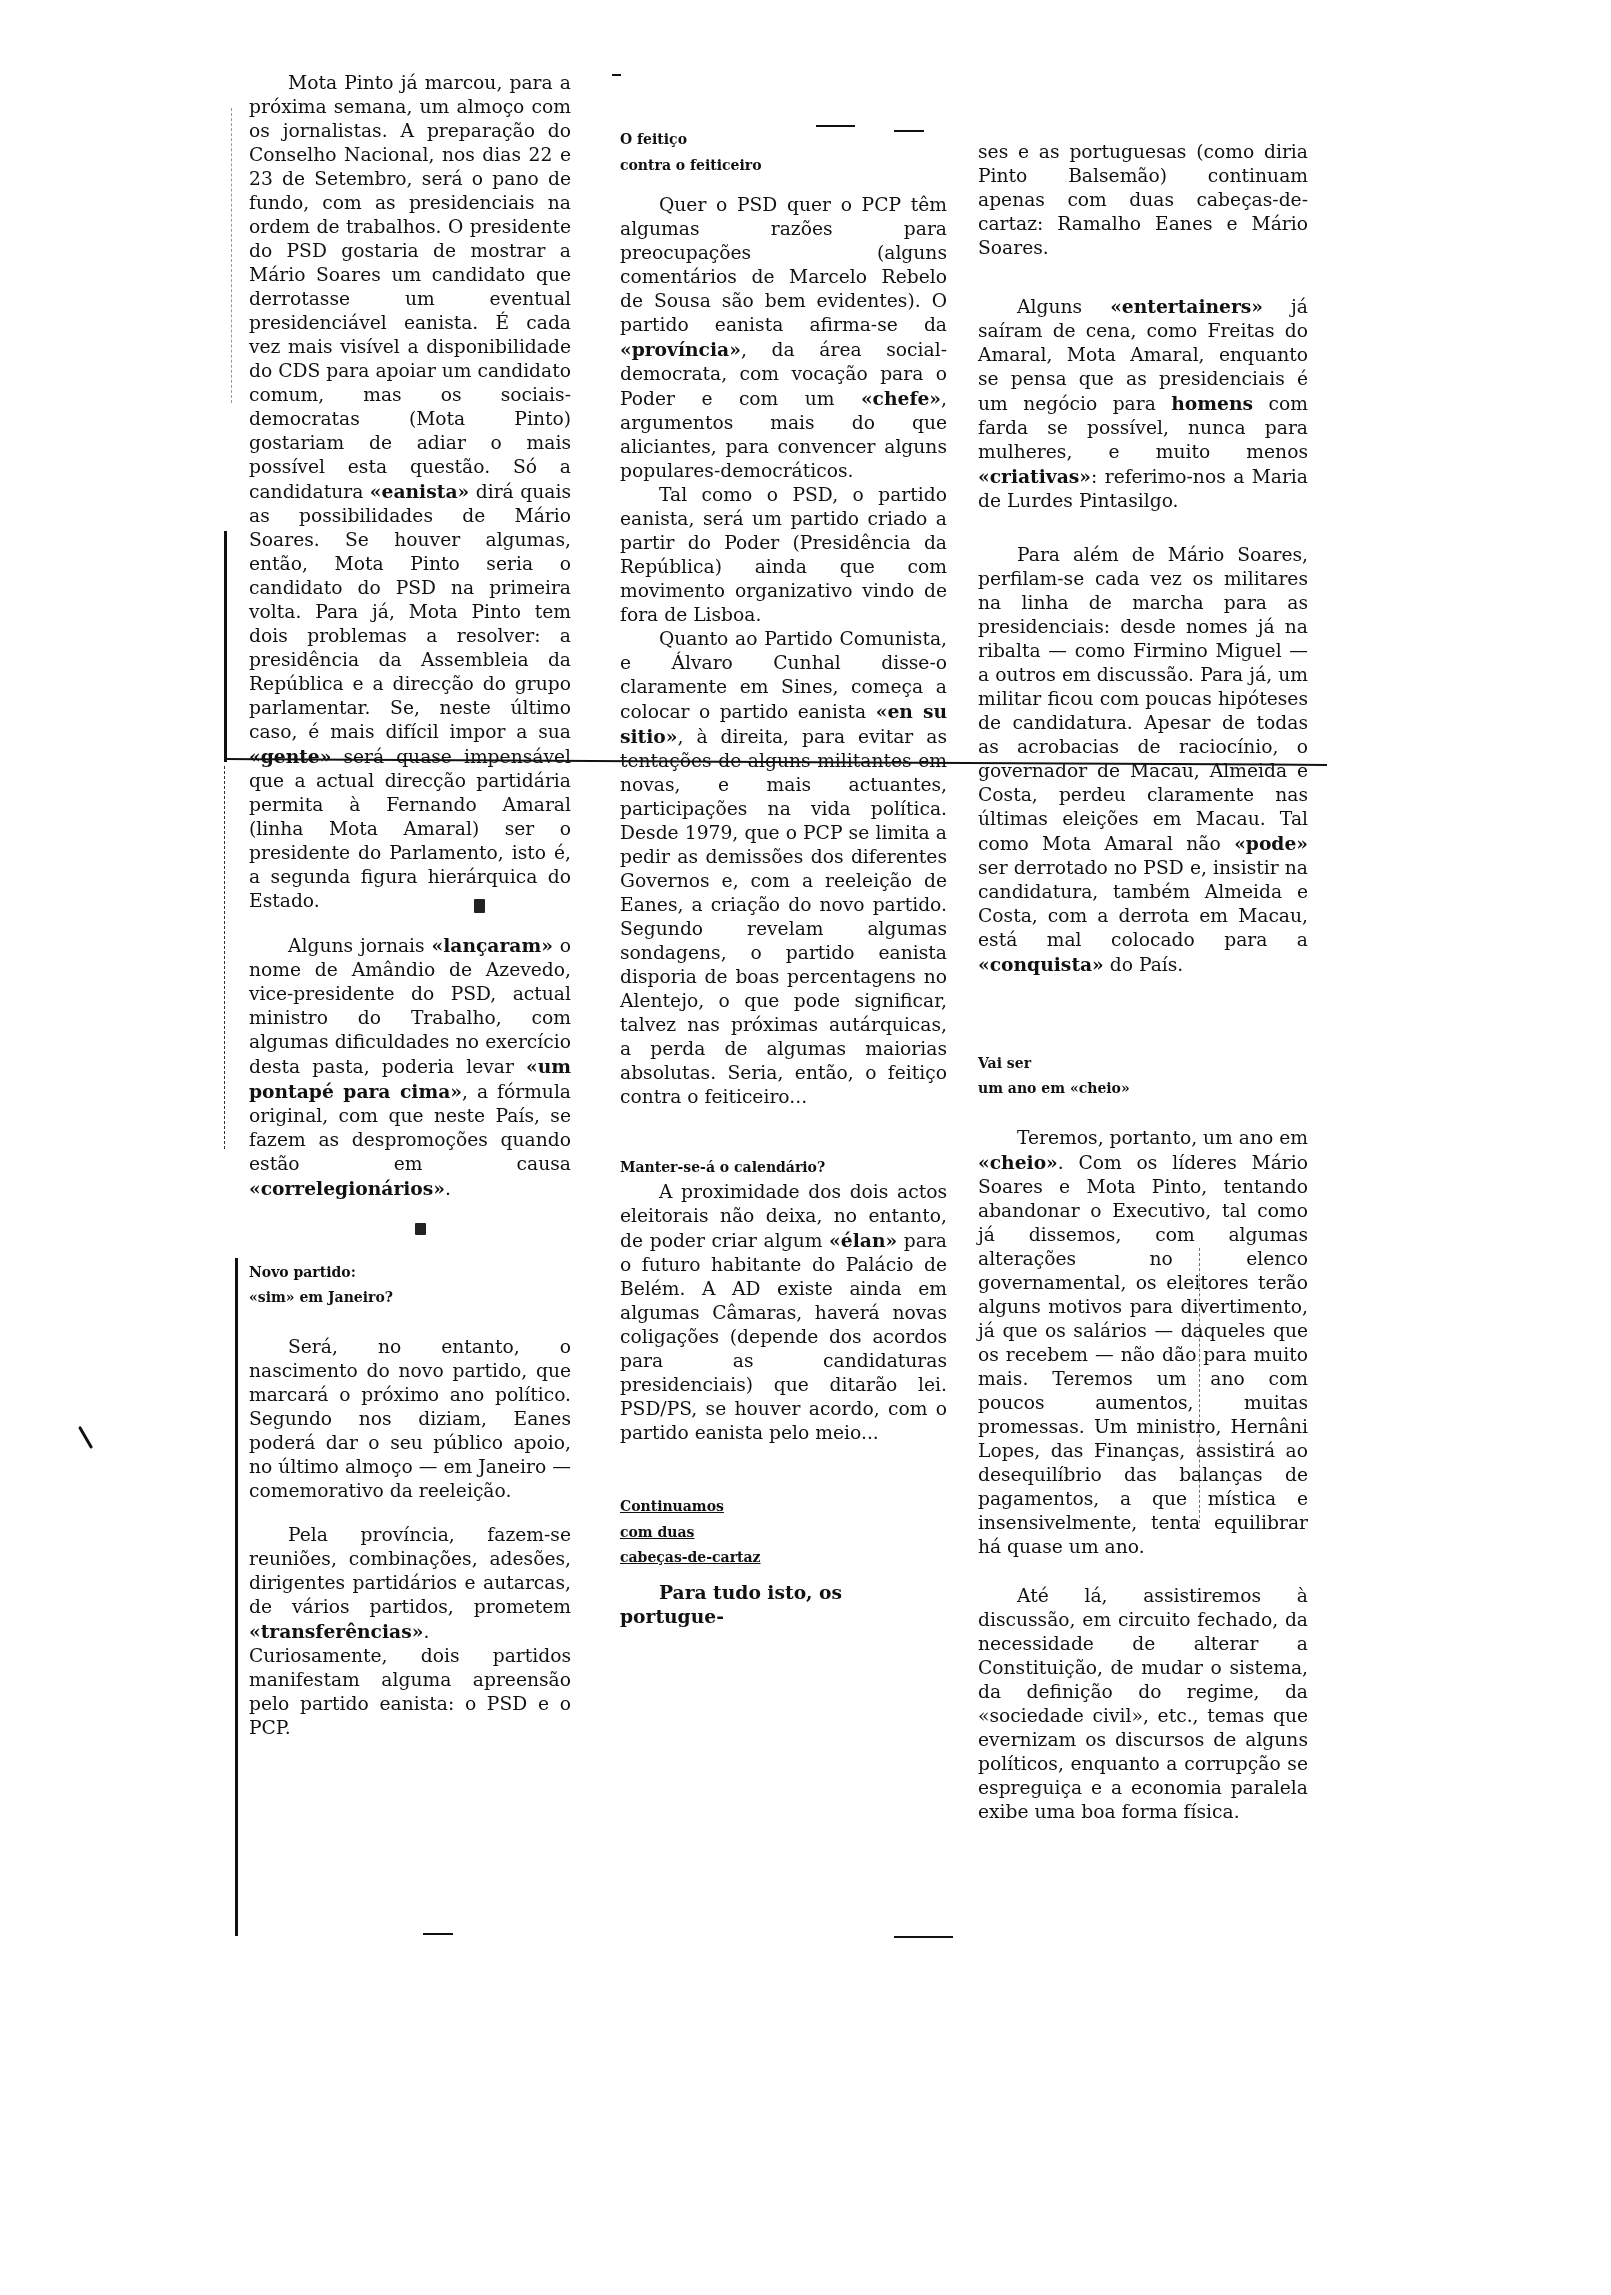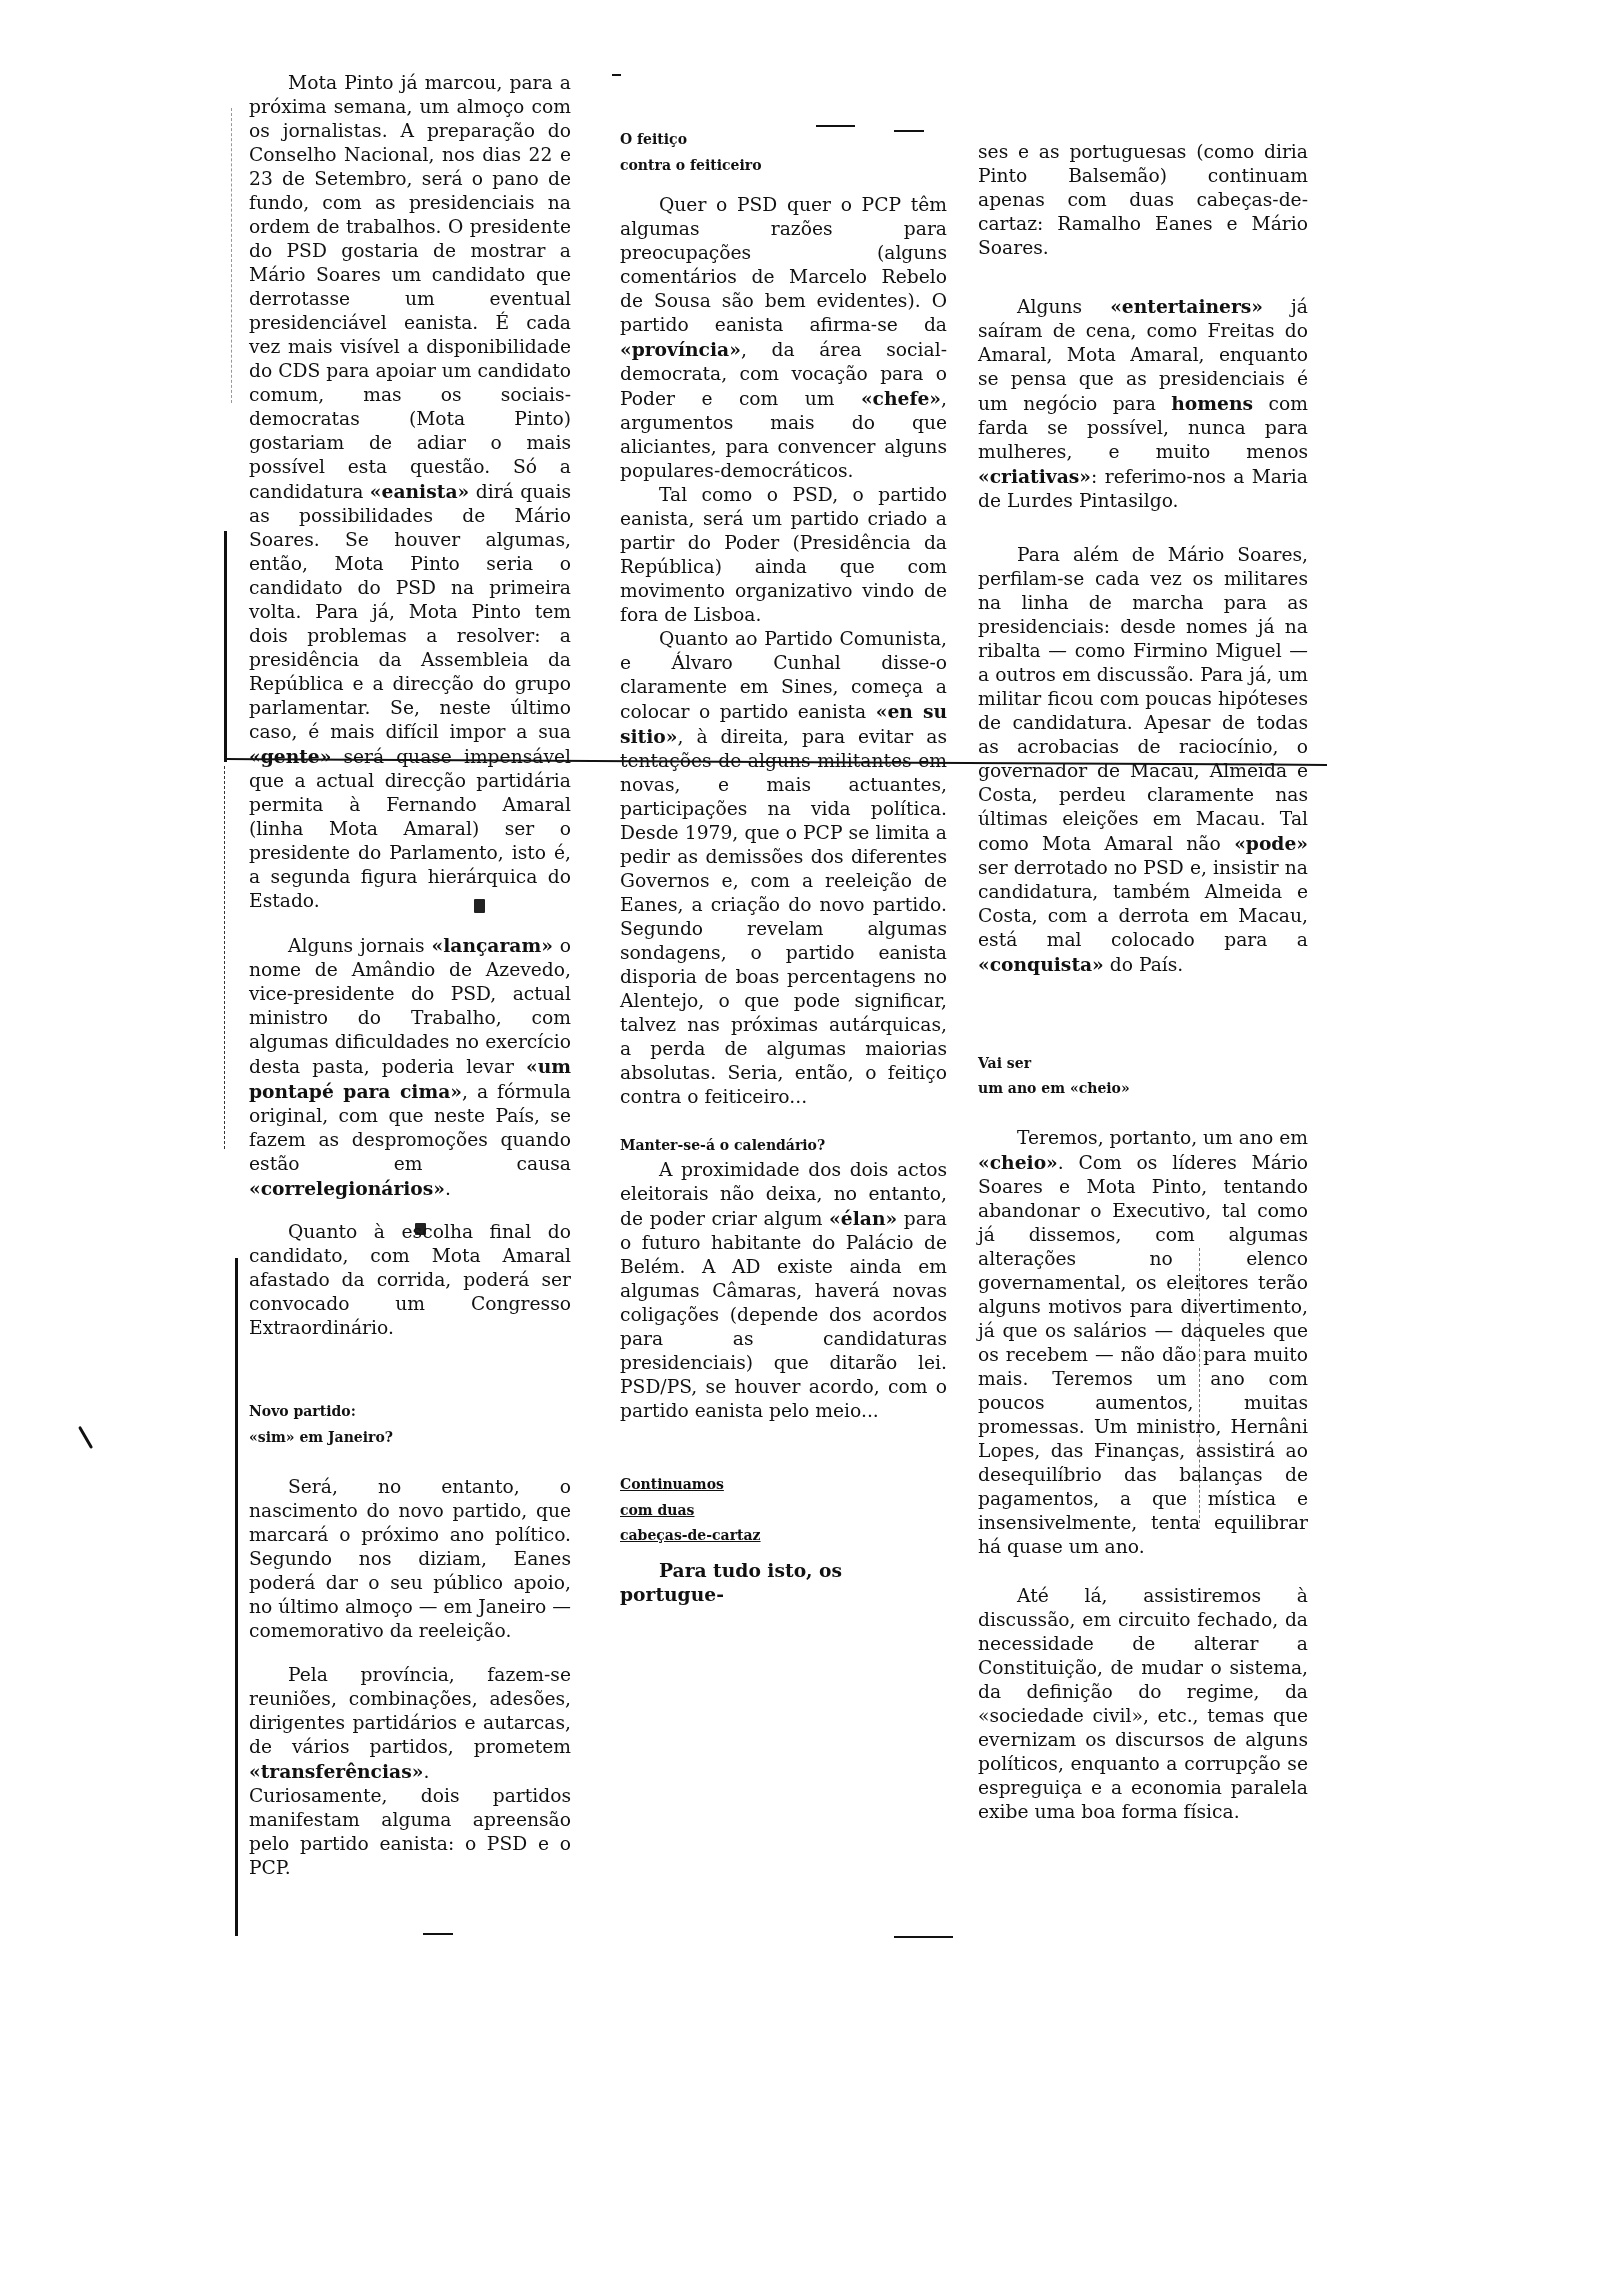--- a/index.html
+++ b/index.html
@@ -52,32 +52,31 @@
 <div class="rule" style="left:894px; top:130px; width:29.5px; height:2px;"></div>
 <div class="rule" style="left:612px; top:74px; width:8.8px; height:2px;"></div>
 <div class="rule" style="left:423px; top:1933px; width:29.5px; height:1.5px;"></div>
 <div class="rule" style="left:894px; top:1936px; width:59px; height:1.5px;"></div>
 <div class="speck" style="left:474px; top:899px; width:10.8px; height:13.8px;"></div>
 <div class="speck" style="left:415px; top:1223px; width:10.8px; height:11.8px;"></div>
 
 <div class="col" id="col1">
   <p>Mota Pinto já marcou, para a próxima semana, um almoço com os jornalistas. A preparação do Conselho Nacional, nos dias 22 e 23 de Setembro, será o pano de fundo, com as presidenciais na ordem de trabalhos. O presidente do PSD gostaria de mostrar a Mário Soares um candidato que derrotasse um eventual presidenciável eanista. É cada vez mais visível a disponibilidade do CDS para apoiar um candidato comum, mas os sociais-democratas (Mota Pinto) gostariam de adiar o mais possível esta questão. Só a candidatura <b>«eanista»</b> dirá quais as possibilidades de Mário Soares. Se houver algumas, então, Mota Pinto seria o candidato do PSD na primeira volta. Para já, Mota Pinto tem dois problemas a resolver: a presidência da Assembleia da República e a direcção do grupo parlamentar. Se, neste último caso, é mais difícil impor a sua <b>«gente»</b> será quase impensável que a actual direcção partidária permita à Fernando Amaral (linha Mota Amaral) ser o presidente do Parlamento, isto é, a segunda figura hierárquica do Estado.</p>
   <p class="gap">Alguns jornais <b>«lançaram»</b> o nome de Amândio de Azevedo, vice-presidente do PSD, actual ministro do Trabalho, com algumas dificuldades no exercício desta pasta, poderia levar <b>«um pontapé para cima»</b>, a fórmula original, com que neste País, se fazem as despromoções quando estão em causa <b>«correlegionários»</b>.</p>
-  <p class="gap">Quanto à escolha final do candidato, com Mota Amaral afastado da corrida, poderá ser convocado um Congresso Extraordinário.</p>
   <h2 style="margin-top:59px;">Novo partido:<br>«sim» em Janeiro?</h2>
   <p style="margin-top:24.6px;">Será, no entanto, o nascimento do novo partido, que marcará o próximo ano político. Segundo nos diziam, Eanes poderá dar o seu público apoio, no último almoço — em Janeiro — comemorativo da reeleição.</p>
   <p class="gap">Pela província, fazem-se reuniões, combinações, adesões, dirigentes partidários e autarcas, de vários partidos, prometem <b>«transferências»</b>. Curiosamente, dois partidos manifestam alguma apreensão pelo partido eanista: o PSD e o PCP.</p>
 </div>
 
 <div class="col" id="col2">
   <h2>O feitiço<br>contra o feiticeiro</h2>
   <p style="margin-top:14.7px;">Quer o PSD quer o PCP têm algumas razões para preocupações (alguns comentários de Marcelo Rebelo de Sousa são bem evidentes). O partido eanista afirma-se da <b>«província»</b>, da área social-democrata, com vocação para o Poder e com um <b>«chefe»</b>, argumentos mais do que aliciantes, para convencer alguns populares-democráticos.</p>
   <p>Tal como o PSD, o partido eanista, será um partido criado a partir do Poder (Presidência da República) ainda que com movimento organizativo vindo de fora de Lisboa.</p>
   <p>Quanto ao Partido Comunista, e Álvaro Cunhal disse-o claramente em Sines, começa a colocar o partido eanista <b>«en su sitio»</b>, à direita, para evitar as tentações de alguns militantes em novas, e mais actuantes, participações na vida política. Desde 1979, que o PCP se limita a pedir as demissões dos diferentes Governos e, com a reeleição de Eanes, a criação do novo partido. Segundo revelam algumas sondagens, o partido eanista disporia de boas percentagens no Alentejo, o que pode significar, talvez nas próximas autárquicas, a perda de algumas maiorias absolutas. Seria, então, o feitiço contra o feiticeiro...</p>
-  <h2 style="margin-top:24px;">Manter-se-á o calendário?</h2>
+  <h2 style="margin-top:46px;">Manter-se-á o calendário?</h2>
   <p>A proximidade dos dois actos eleitorais não deixa, no entanto, de poder criar algum <b>«élan»</b> para o futuro habitante do Palácio de Belém. A AD existe ainda em algumas Câmaras, haverá novas coligações (depende dos acordos para as candidaturas presidenciais) que ditarão lei. PSD/PS, se houver acordo, com o partido eanista pelo meio...</p>
   <h2 style="margin-top:49px;text-decoration:underline;">Continuamos<br>com duas<br>cabeças-de-cartaz</h2>
   <p style="margin-top:9.8px; text-align:left;font-weight:bold;">Para tudo isto, os portugue-</p>
 </div>
 
 <div class="col" id="col3">
   <p class="noindent">ses e as portuguesas (como diria Pinto Balsemão) continuam apenas com duas cabeças-de-cartaz: Ramalho Eanes e Mário Soares.</p>
   <p style="margin-top:34px;">Alguns <b>«entertainers»</b> já saíram de cena, como Freitas do Amaral, Mota Amaral, enquanto se pensa que as presidenciais é um negócio para <b>homens</b> com farda se possível, nunca para mulheres, e muito menos <b>«criativas»</b>: referimo-nos a Maria de Lurdes Pintasilgo.</p>
   <p style="margin-top:29.5px;">Para além de Mário Soares, perfilam-se cada vez os militares na linha de marcha para as presidenciais: desde nomes já na ribalta — como Firmino Miguel — a outros em discussão. Para já, um militar ficou com poucas hipóteses de candidatura. Apesar de todas as acrobacias de raciocínio, o governador de Macau, Almeida e Costa, perdeu claramente nas últimas eleições em Macau. Tal como Mota Amaral não <b>«pode»</b> ser derrotado no PSD e, insistir na candidatura, também Almeida e Costa, com a derrota em Macau, está mal colocado para a <b>«conquista»</b> do País.</p>
   <h2 style="margin-top:74px;">Vai ser<br>um ano em «cheio»</h2>

